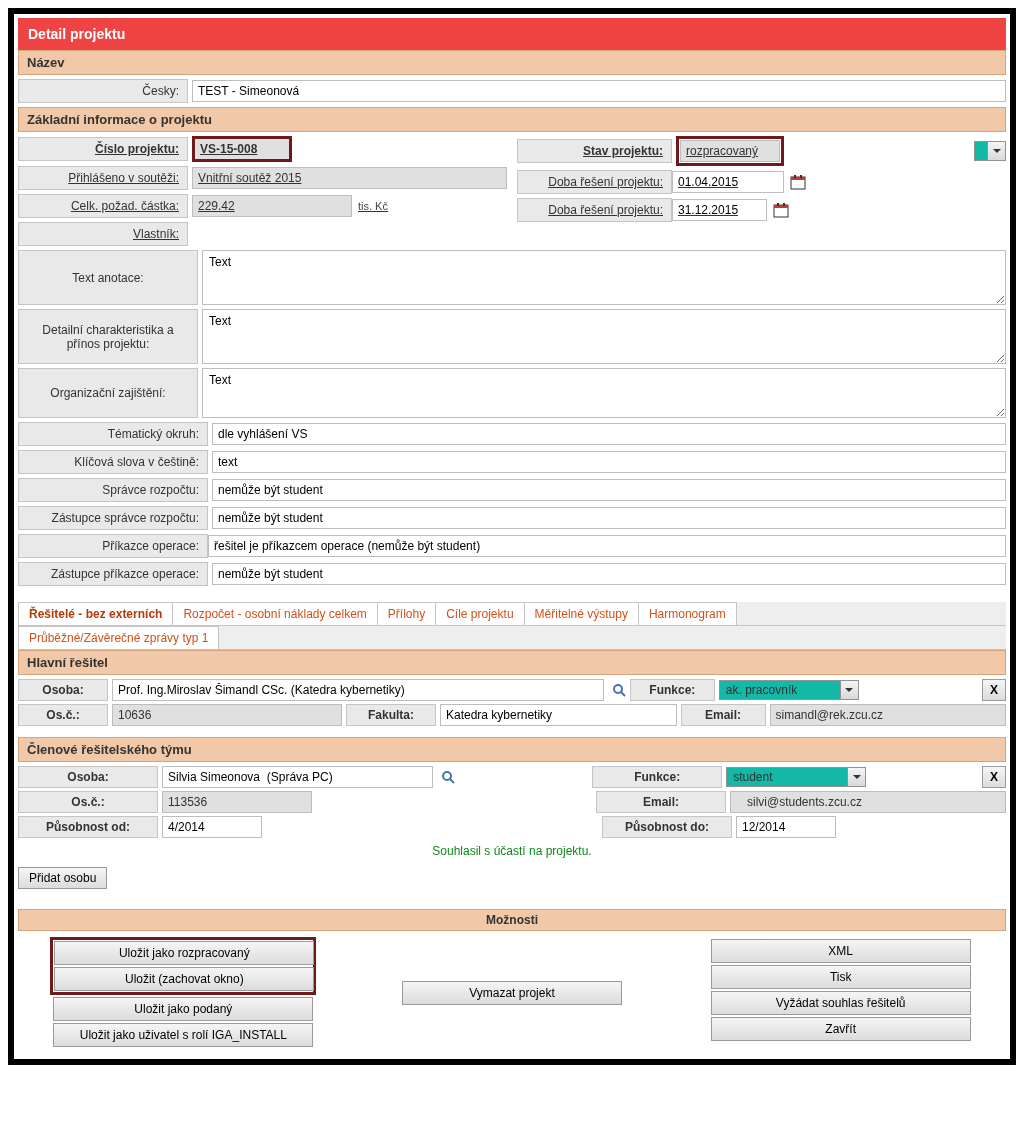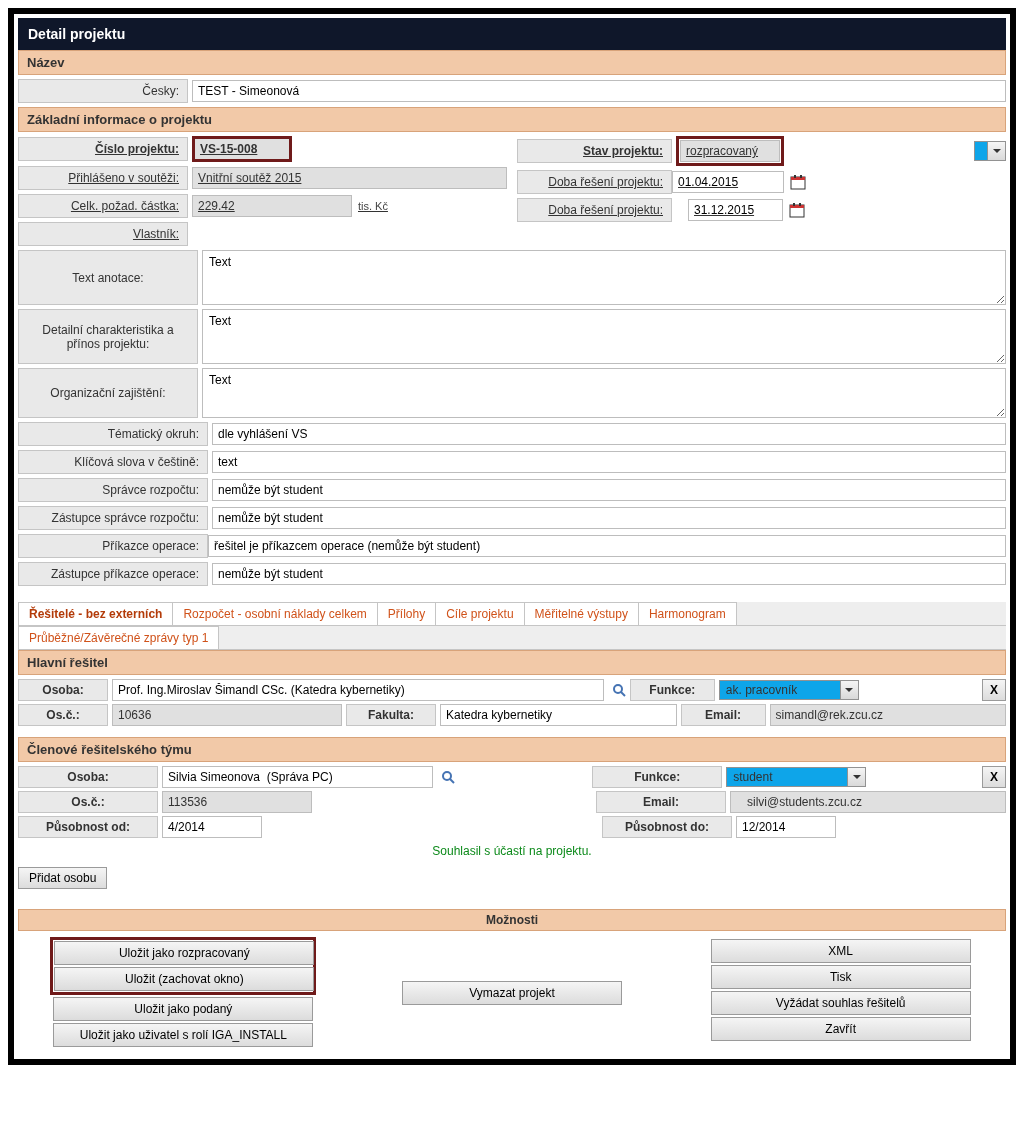--- a/index.html
+++ b/index.html
@@ -1,20 +1,20 @@
 <!DOCTYPE html>
 <html><head>
 <meta charset="utf-8">
 <style>
   * { box-sizing: border-box; margin: 0; padding: 0; }
   body { font-family: Arial, sans-serif; font-size: 12px; color: #333; background: #fff; }
   .frame { border: 6px solid #000; margin: 8px; width: 1008px; }
   .inner { padding: 4px; }
 
-  .section-title { background: #0f172a; color: #fff; font-weight: bold; padding: 8px 10px; font-size: 14px; }
+  .section-title { background: #ef4444; color: #fff; font-weight: bold; padding: 8px 10px; font-size: 14px; }
   .subheader { background: #f2c9a8; border: 1px solid #d8a37a; padding: 4px 8px; font-weight: bold; font-size: 13px; margin-bottom: 4px; }
 
   .row { display: flex; align-items: center; margin-bottom: 4px; }
   .label-cell { background: #e9e9e9; border: 1px solid #c5c5c5; padding: 4px 8px; text-align: right; font-size: 12px; }
   .readonly { background: #e0e0e0; border: 1px solid #bdbdbd; padding: 3px 5px; font-size: 12px; }
   .input { background: #fff; border: 1px solid #bdbdbd; padding: 3px 5px; font-size: 12px; width: 100%; }
   .textarea { background: #fff; border: 1px solid #bdbdbd; padding: 4px 6px; font-size: 12px; width: 100%; min-height: 55px; resize: both; overflow: auto; font-family: Arial, sans-serif; }
   .textarea-sm { min-height: 50px; }
   .highlight-red { border: 3px solid #6f1a1a !important; }
   .highlight-red-box { border: 3px solid #6f1a1a; padding: 1px; }
@@ -24,21 +24,21 @@
 
   .label-w1 { width: 170px; flex:none;}
   .label-w2 { width: 180px; flex:none;}
   .label-w3 { width: 190px; flex:none;}
 
   .unit { font-size: 11px; padding-left: 6px; color:#444;}
 
   .cal-icon { display:inline-block; width:16px; height:16px; margin-left:6px; vertical-align:middle; }
   .cal-icon svg { width:16px; height:16px; }
 
-  .select-wrap { position: relative; display:inline-flex; align-items:center; background:#0ea5e9; border:1px solid #929292; }
+  .select-wrap { position: relative; display:inline-flex; align-items:center; background:#14b8a6; border:1px solid #929292; }
   .select-wrap .sel-text{ padding:2px 6px; min-width:120px; }
   .select-wrap .arrow{ width:18px; height:18px; display:flex; align-items:center; justify-content:center; border-left:1px solid #929292; background:linear-gradient(#f5f5f5,#d9d9d9);}
   .arrow svg{width:10px;height:10px;}
 
   .tabs { display:flex; flex-wrap:wrap; gap:0; border-bottom:1px solid #c5c5c5; background:#eee;}
   .tab { border:1px solid #c5c5c5; background:#fff; padding:4px 10px; font-size:12px; color:#d0521a; margin-right:-1px; margin-bottom:-1px;}
   .tab.active { color:#b33b09; font-weight:bold; background:#fff;}
   .tab.second-row{ color:#d0521a;}
 
   .form-grid{display:flex;gap:4px;align-items:center;margin-bottom:3px;}
@@ -116,21 +116,21 @@
         <input class="input" style="margin-left: 0; width: 112px;" value="01.04.2015">
         <span class="cal-icon"><svg viewBox="0 0 16 16">
                 <rect x="1" y="3" width="14" height="12" fill="#fff" stroke="#333"></rect>
                 <rect x="1" y="3" width="14" height="3" fill="#c33"></rect>
                 <rect x="4" y="1" width="2" height="3" fill="#333"></rect>
                 <rect x="10" y="1" width="2" height="3" fill="#333"></rect>
               </svg></span>
       </div>
       <div class="row">
         <div class="label-cell" style="width:155px;">Doba řešení projektu:</div>
-        <input class="input" style="margin-left: 16px; width: 95px;" value="31.12.2015">
+        <input class="input" style="margin-left: 0; width: 95px;" value="31.12.2015">
         <span class="cal-icon"><svg viewBox="0 0 16 16">
                 <rect x="1" y="3" width="14" height="12" fill="#fff" stroke="#333"></rect>
                 <rect x="1" y="3" width="14" height="3" fill="#c33"></rect>
                 <rect x="4" y="1" width="2" height="3" fill="#333"></rect>
                 <rect x="10" y="1" width="2" height="3" fill="#333"></rect>
               </svg></span>
       </div>
     </div>
   </div>
 

